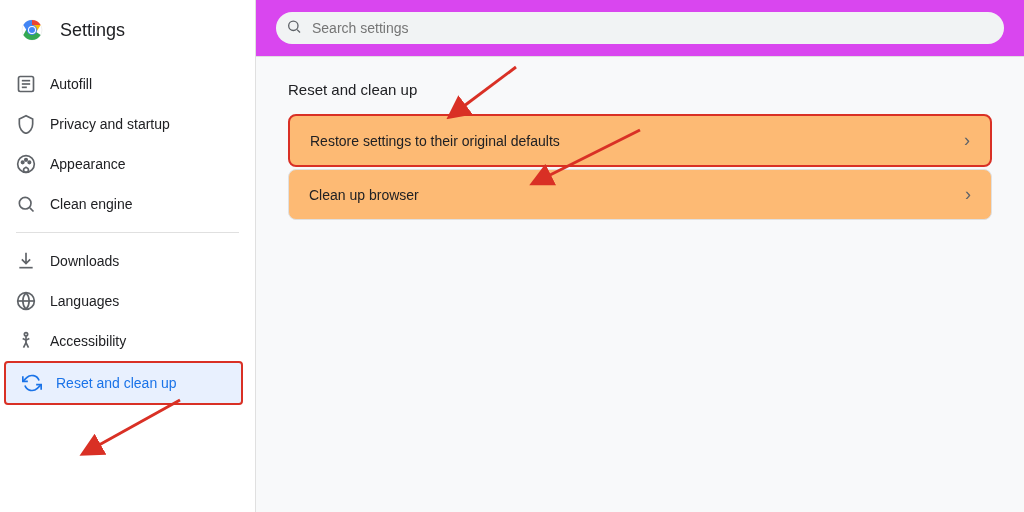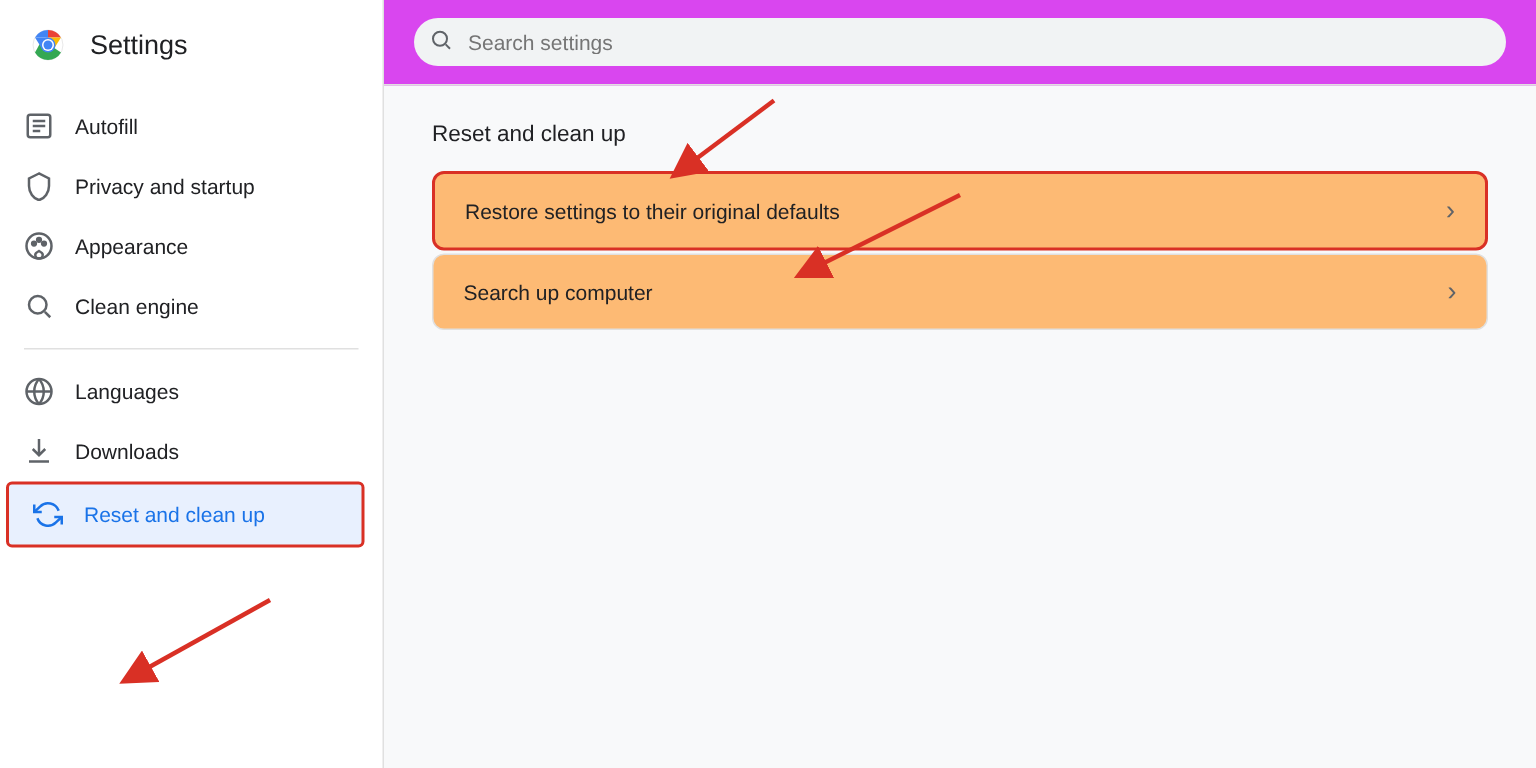--- a/index.html
+++ b/index.html
@@ -242,38 +242,48 @@
     <span class="item-label">Clean engine</span>
   </div>
 
 
 
   <div class="sidebar-divider"></div>
 
   <div class="sidebar-item">
     <span class="item-icon">
       <svg width="20" height="20" viewBox="0 0 24 24" fill="none" stroke="currentColor" stroke-width="2">
+        <path d="M12 2v13M7 10l5 5 5-5"></path>
+          <line x1="4" y1="20" x2="20" y2="20"></line>
+      </svg>
+    </span>
+    <span class="item-label">Downloads</span>
+  </div>
+
+  <div class="sidebar-item">
+    <span class="item-icon">
+      <svg width="20" height="20" viewBox="0 0 24 24" fill="none" stroke="currentColor" stroke-width="2">
         <circle cx="12" cy="12" r="10"></circle>
         <line x1="2" y1="12" x2="22" y2="12"></line>
         <path d="M12 2a15 15 0 0 1 0 20M12 2a15 15 0 0 0 0 20"></path>
       </svg>
     </span>
     <span class="item-label">Languages</span>
   </div>
 
   <div class="sidebar-item">
     <span class="item-icon">
       <svg width="20" height="20" viewBox="0 0 24 24" fill="none" stroke="currentColor" stroke-width="2">
-        <path d="M12 2v13M7 10l5 5 5-5"></path>
-          <line x1="4" y1="20" x2="20" y2="20"></line>
-      </svg>
-    </span>
-    <span class="item-label">Downloads</span>
-  </div>
-
+        <circle cx="12" cy="4" r="2"></circle>
+          <line x1="12" y1="6" x2="12" y2="14"></line>
+          <path d="M8 9l4 2 4-2M9 20l3-6 3 6"></path>
+      </svg>
+    </span>
+    <span class="item-label">Accessibility</span>
+  </div>
 
 
   <div class="sidebar-item active active-box" style="border: 2px solid #d93025; border-radius: 4px; margin-right: 12px; margin-left: 4px;">
     <span class="item-icon">
       <svg width="20" height="20" viewBox="0 0 24 24" fill="none" stroke="#1a73e8" stroke-width="2">
         <path d="M1 4v6h6"></path>
           <path d="M23 20v-6h-6"></path>
         <path d="M20.49 9A9 9 0 0 0 5.64 5.64L1 10M23 14l-4.64 4.36A9 9 0 0 1 3.51 15"></path>
       </svg>
     </span>
@@ -310,21 +320,21 @@
 
     <div class="settings-list highlighted" style="margin-bottom: 2px;">
       <div class="settings-row">
         <span class="settings-row-label">Restore settings to their original defaults</span>
         <span class="chevron-right">›</span>
       </div>
     </div>
 
     <div class="settings-list">
       <div class="settings-row">
-        <span class="settings-row-label">Search up computer</span>
+        <span class="settings-row-label">Clean up browser</span>
         <span class="chevron-right">›</span>
       </div>
     </div>
 
   </div>
 </div>
 
 <svg style="position:fixed;top:120px;left:480px;width:200px;height:80px;pointer-events:none;overflow:visible;z-index:100;">
   <defs>
     <marker id="arrowhead2" markerWidth="8" markerHeight="8" refX="4" refY="4" orient="auto">

